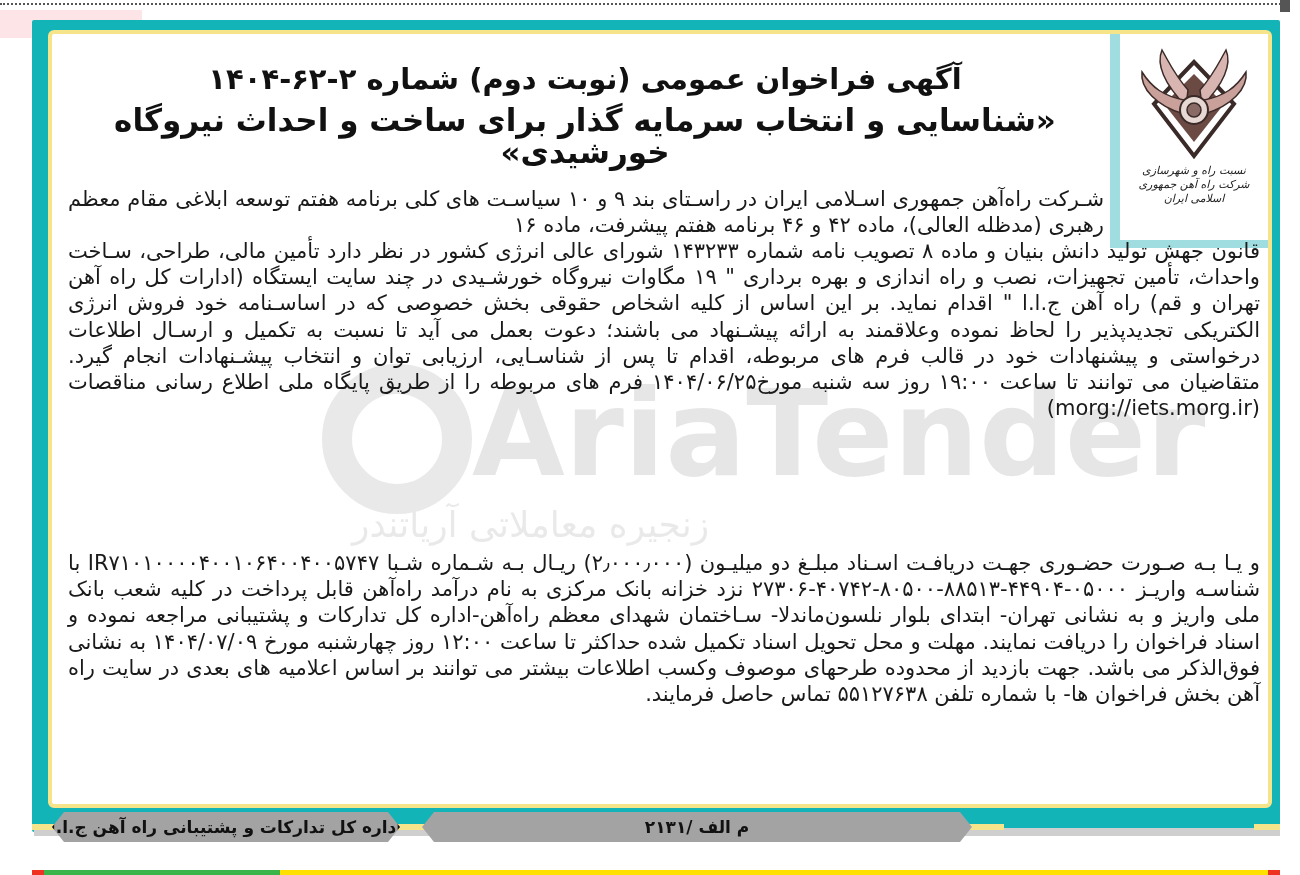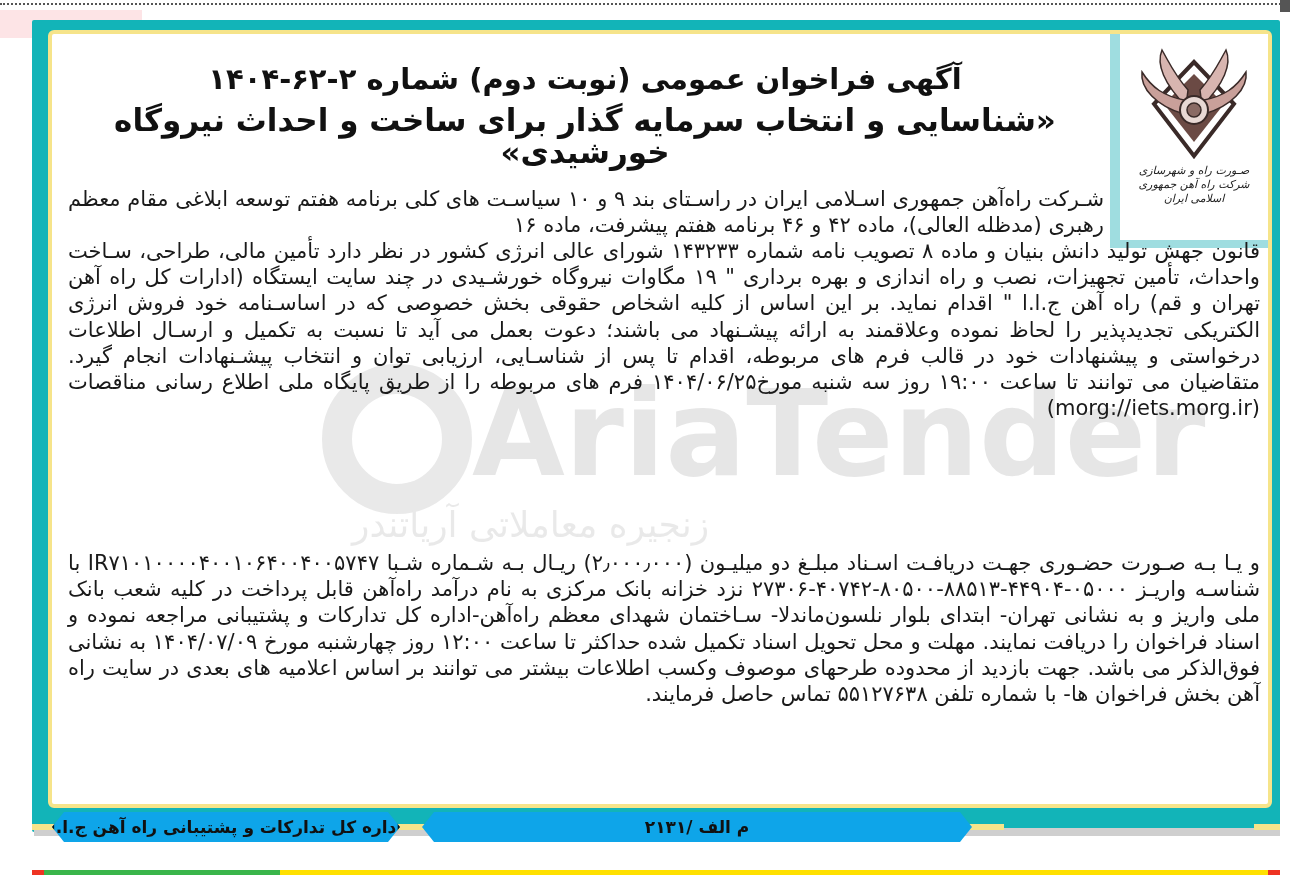--- a/index.html
+++ b/index.html
@@ -57,21 +57,21 @@
     opacity:0.18;
   }
   .wm-logo { position:absolute; left:0; top:0; width:150px; height:150px; border-radius:50%; border:30px solid #888; box-sizing:border-box; }
   .wm-text { position:absolute; left:150px; top:10px; font-size:120px; font-weight:bold; color:#777; font-family:"DejaVu Sans", sans-serif; line-height:120px; }
   .wm-sub { position:absolute; left:30px; top:140px; direction:rtl; font-size:36px; color:#888; letter-spacing:14px; white-space:nowrap; }
 
   .footer {
     position:absolute; left:32px; top:812px; width:1248px; height:30px;
   }
   .ribbon {
-    position:absolute; top:0; height:30px; background:#0ea5e9;
+    position:absolute; top:0; height:30px; background:#a3a3a3;
     display:flex; align-items:center; justify-content:center;
     direction:rtl; font-weight:bold; font-size:17px; color:#111; white-space:nowrap;
     clip-path:polygon(12px 0, calc(100% - 12px) 0, 100% 50%, calc(100% - 12px) 100%, 12px 100%, 0 50%);
   }
   .r-left { left:20px; width:348px; }
   .r-mid  { left:390px; width:550px; }
   .r-right{ left:962px; width:268px; }
   .stripe { position:absolute; height:6px; top:12px; background:#f6e48a; }
 
   .bottom-bar { position:absolute; left:32px; top:870px; width:1248px; height:5px; }
@@ -97,21 +97,21 @@
       <polygon points="60,18 100,60 60,112 20,60" fill="#fff" stroke="#3a2a28" stroke-width="4"></polygon>
       <polygon points="60,30 90,60 60,98 30,60" fill="#6b4a44"></polygon>
       <path d="M52,62 C30,40 22,20 28,6 C36,20 40,30 54,46 Z" fill="#d8b5b0" stroke="#3a2a28" stroke-width="1.5"></path>
       <path d="M68,62 C90,40 98,20 92,6 C84,20 80,30 66,46 Z" fill="#d8b5b0" stroke="#3a2a28" stroke-width="1.5"></path>
       <path d="M50,70 C22,62 6,44 8,28 C18,44 30,52 50,56 Z" fill="#c9a09a" stroke="#3a2a28" stroke-width="1.5"></path>
       <path d="M70,70 C98,62 114,44 112,28 C102,44 90,52 70,56 Z" fill="#c9a09a" stroke="#3a2a28" stroke-width="1.5"></path>
       <circle cx="60" cy="66" r="14" fill="#e8d8d4" stroke="#3a2a28" stroke-width="2"></circle>
       <circle cx="60" cy="66" r="7" fill="#8a6a64" stroke="#3a2a28" stroke-width="1.5"></circle>
     </svg>
     <div class="logo-text">
-      <div class="l1">صـورت راه و شهرسازی</div>
+      <div class="l1">نسبت راه و شهرسازی</div>
       <div class="l2">شرکت راه آهن جمهوری اسلامی ایران</div>
     </div>
   </div>
 
   <div class="title">
     <div class="t1">آگهی فراخوان عمومی (نوبت دوم) شماره ۲-۶۲-۱۴۰۴</div>
     <div class="t2">«شناسایی و انتخاب سرمایه گذار برای ساخت و احداث نیروگاه خورشیدی»</div>
   </div>
 
   <div class="watermark">

